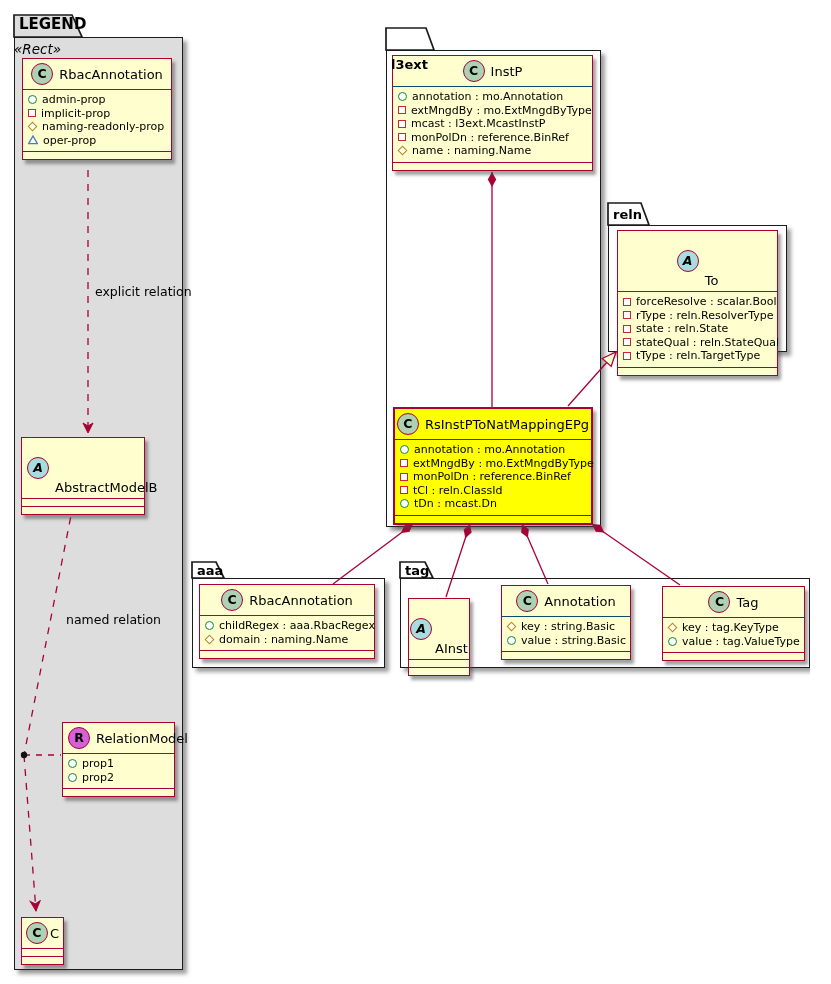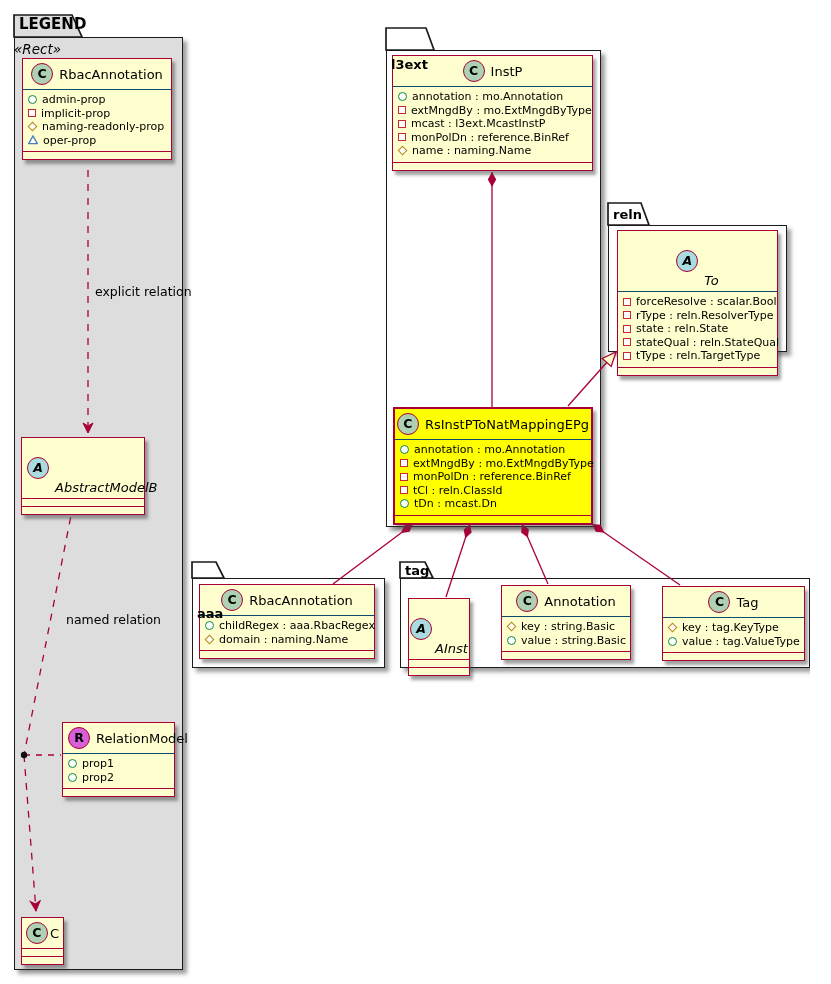--- a/index.html
+++ b/index.html
@@ -26,21 +26,21 @@
   .cls-header{display:flex;align-items:center;justify-content:center;gap:6px;padding:3px 5px;min-height:24px;}
   .spot{
     width:20px;height:20px;border-radius:50%;border:1.2px solid #A80036;flex:0 0 auto;
     display:flex;align-items:center;justify-content:center;
     font-weight:bold;font-size:12.5px;line-height:12.5px;
   }
   .spot-c{background:#ADD1B2;}
   .spot-a{background:#A9DCDF;font-style:italic;}
   .spot-r{background:#D75FD7;}
   .cls-name{font-size:13px;white-space:nowrap;}
-  .abstract-name{font-style:italic;margin-top:39px;}
+  .abstract-name{margin-top:39px;}
   .cls-attrs{border-top:1px solid #0c4a6e;padding:3px 5px 4px 5px;}
   .attr{display:flex;align-items:center;gap:5px;line-height:13.5px;font-size:11px;white-space:nowrap;}
   .cls-sep{border-top:1px solid #A80036;height:7px;}
   .fi{display:inline-block;flex:0 0 auto;box-sizing:border-box;}
   .fi-circle{width:9px;height:9px;border:1.6px solid #0B8A3E;border-radius:50%;background:#fff;}
   .fi-square{width:8px;height:8px;border:1.5px solid #C82930;background:#fff;}
   .fi-diamond{width:7px;height:7px;border:1.5px solid #B8860B;background:#fff;transform:rotate(45deg);margin:0 1px;}
 </style>
 </head>
 <body>
@@ -84,21 +84,21 @@
 
     <line x1="413" y1="524" x2="333" y2="584" stroke="#A80036" stroke-width="1.3" marker-start="url(#mdiamond)"></line>
     <line x1="470" y1="524" x2="446" y2="597" stroke="#A80036" stroke-width="1.3" marker-start="url(#mdiamond)"></line>
     <line x1="522" y1="524" x2="548" y2="584" stroke="#A80036" stroke-width="1.3" marker-start="url(#mdiamond)"></line>
     <line x1="592" y1="524" x2="680" y2="585" stroke="#A80036" stroke-width="1.3" marker-start="url(#mdiamond)"></line>
   </svg>
 
   <div class="pkg-label big" style="left:19px;top:17px;">LEGEND</div>
   <div class="pkg-label" style="left:391px;top:31px;margin-top:27px;">l3ext</div>
   <div class="pkg-label" style="left:613px;top:208px;">reln</div>
-  <div class="pkg-label" style="left:197px;top:564px;margin-top:43px;">aaa</div>
+  <div class="pkg-label" style="left:197px;top:564px;">aaa</div>
   <div class="pkg-label" style="left:405px;top:564px;">tag</div>
 
   <div class="stereotype" style="left:14px;top:41px;width:169px;">«Rect»</div>
   <div class="free-label" style="left:95px;top:284px;">explicit relation</div>
   <div class="free-label" style="left:66px;top:612px;">named relation</div>
 
   <div class="uml-class" style="left:22px;top:58px;width:150px;">
     <div class="cls-header">
       <span class="spot spot-c">C</span>
       <span class="cls-name">RbacAnnotation</span>

